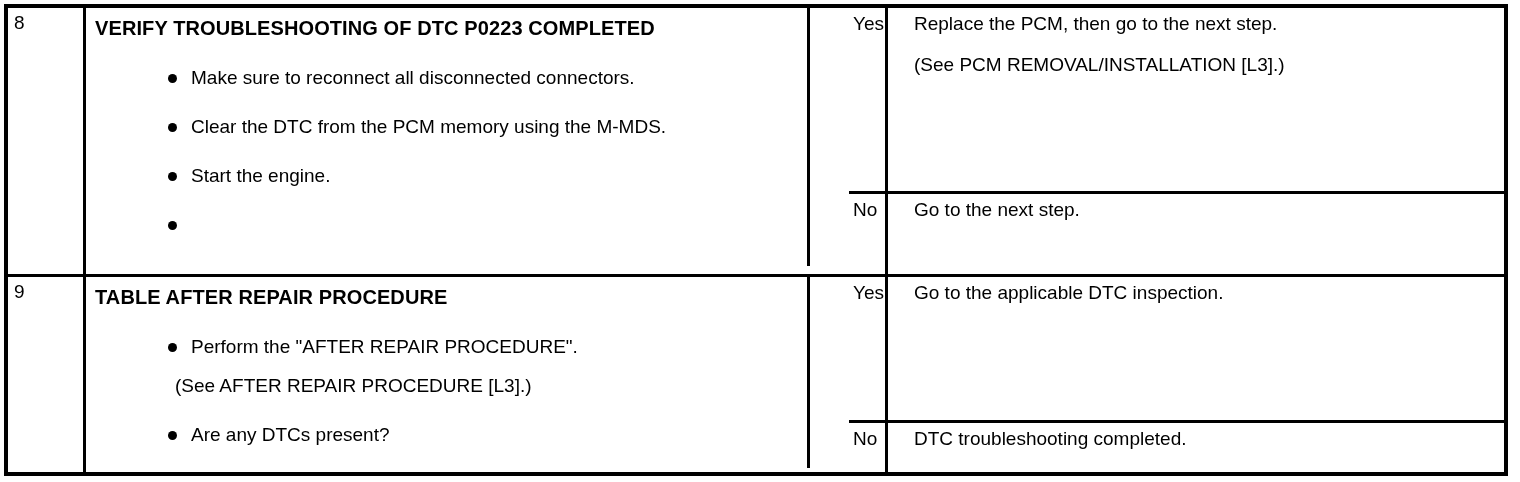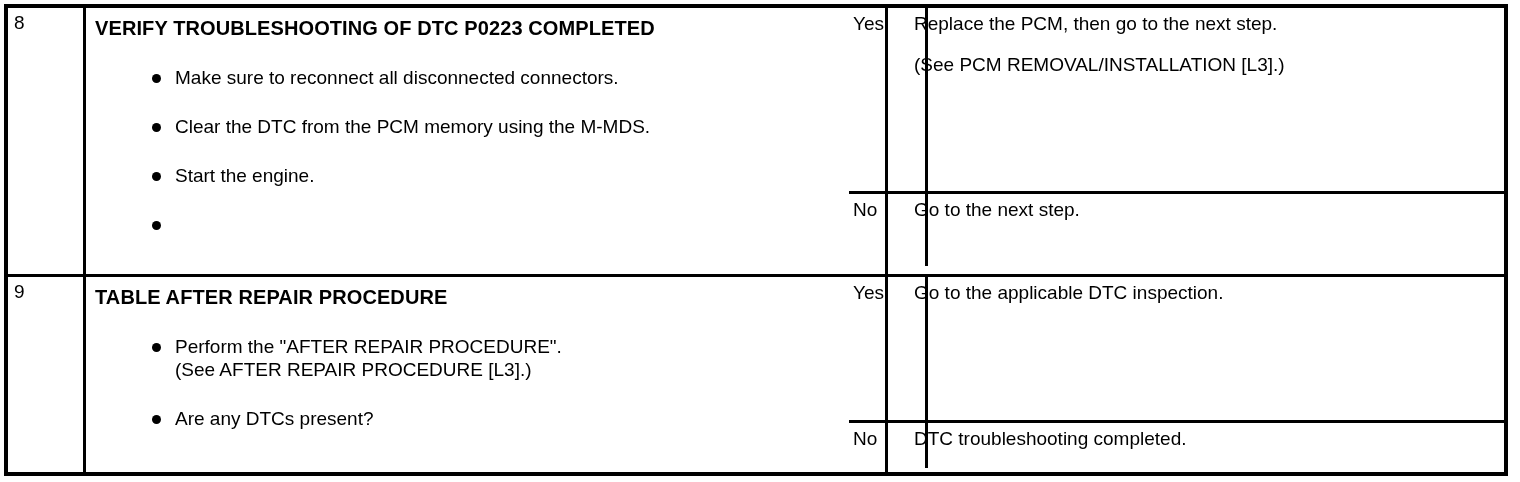--- a/index.html
+++ b/index.html
@@ -56,36 +56,36 @@
     font-size: 19px;
     line-height: 22px;
   }
 
   
   .desc-cell {
     position: absolute;
     left: 78px;
     top: 0;
     bottom: 8px;
-    width: 842px;
+    width: 724px;
     box-sizing: border-box;
     border-right: 3px solid #000000;
     padding: 8px 10px 0 9px;
   }
 
   .desc-title {
     font-size: 20px;
     font-weight: bold;
     line-height: 24px;
     letter-spacing: 0.1px;
     white-space: nowrap;
   }
 
   .bullets {
-    margin: 0;
+    margin: 16px;
     padding: 0;
     list-style: none;
   }
   .bullet-item {
     position: relative;
     padding-left: 80px;
     font-size: 19px;
     line-height: 23px;
     margin-top: 26px;
     white-space: nowrap;

